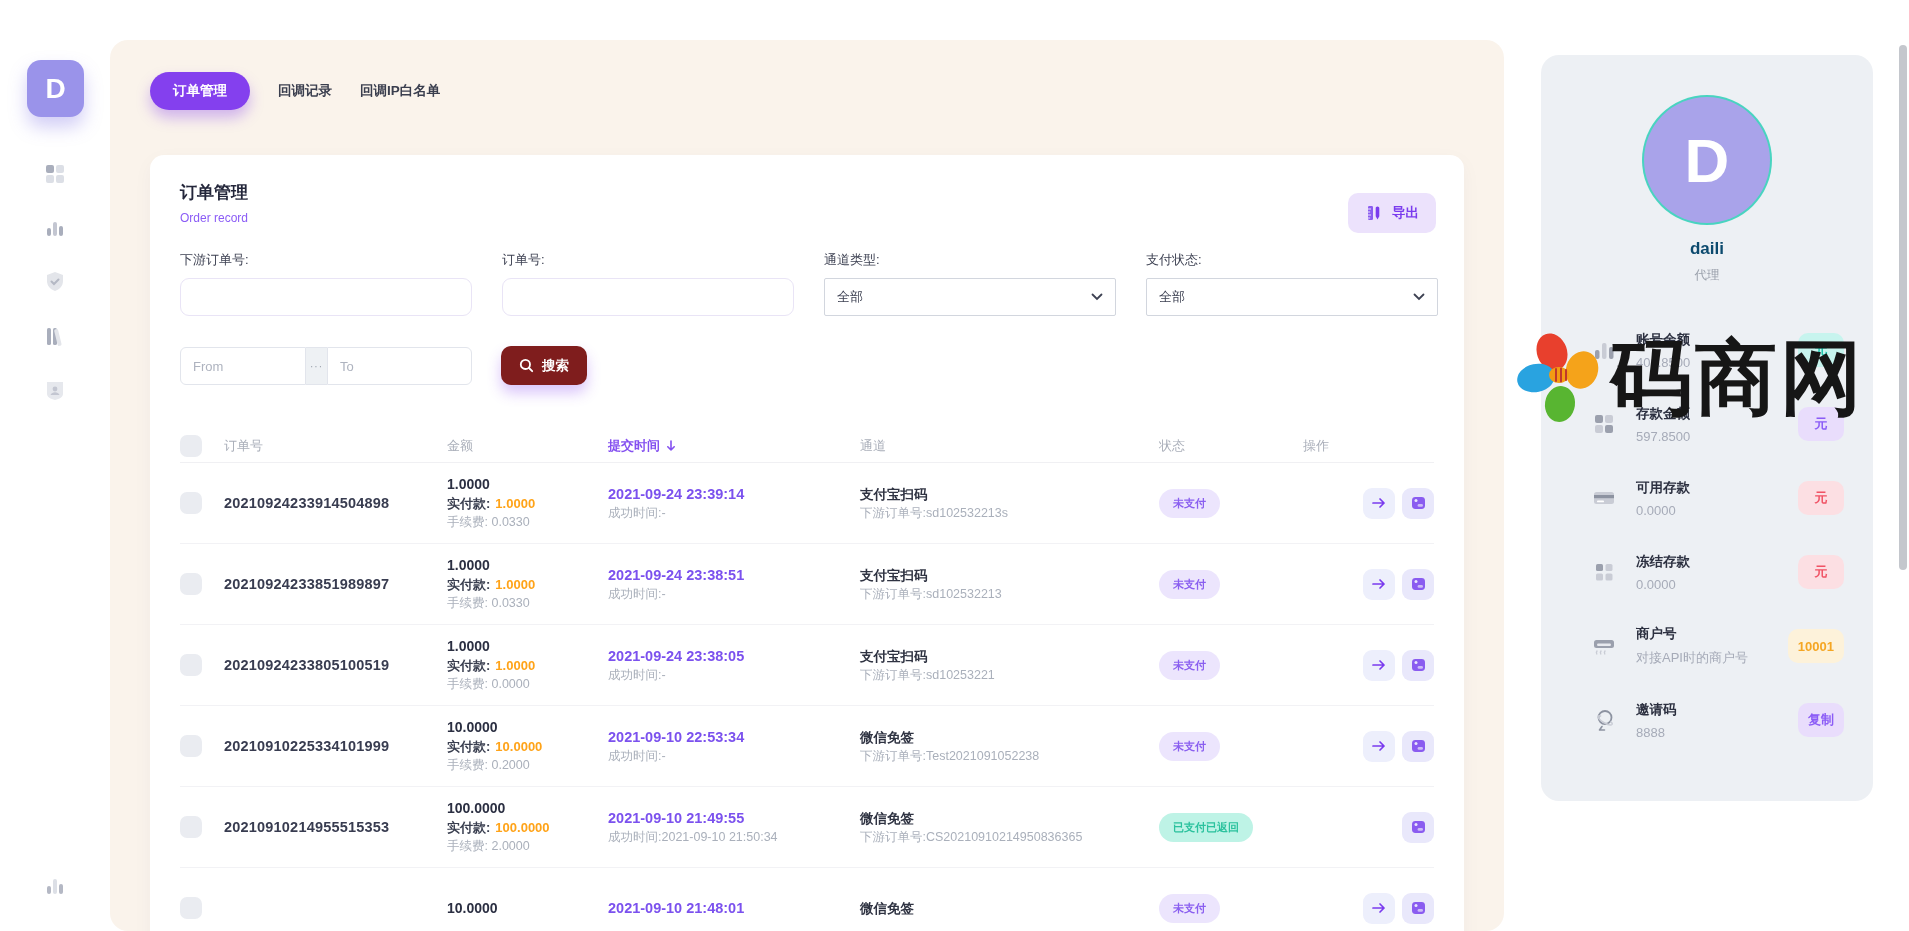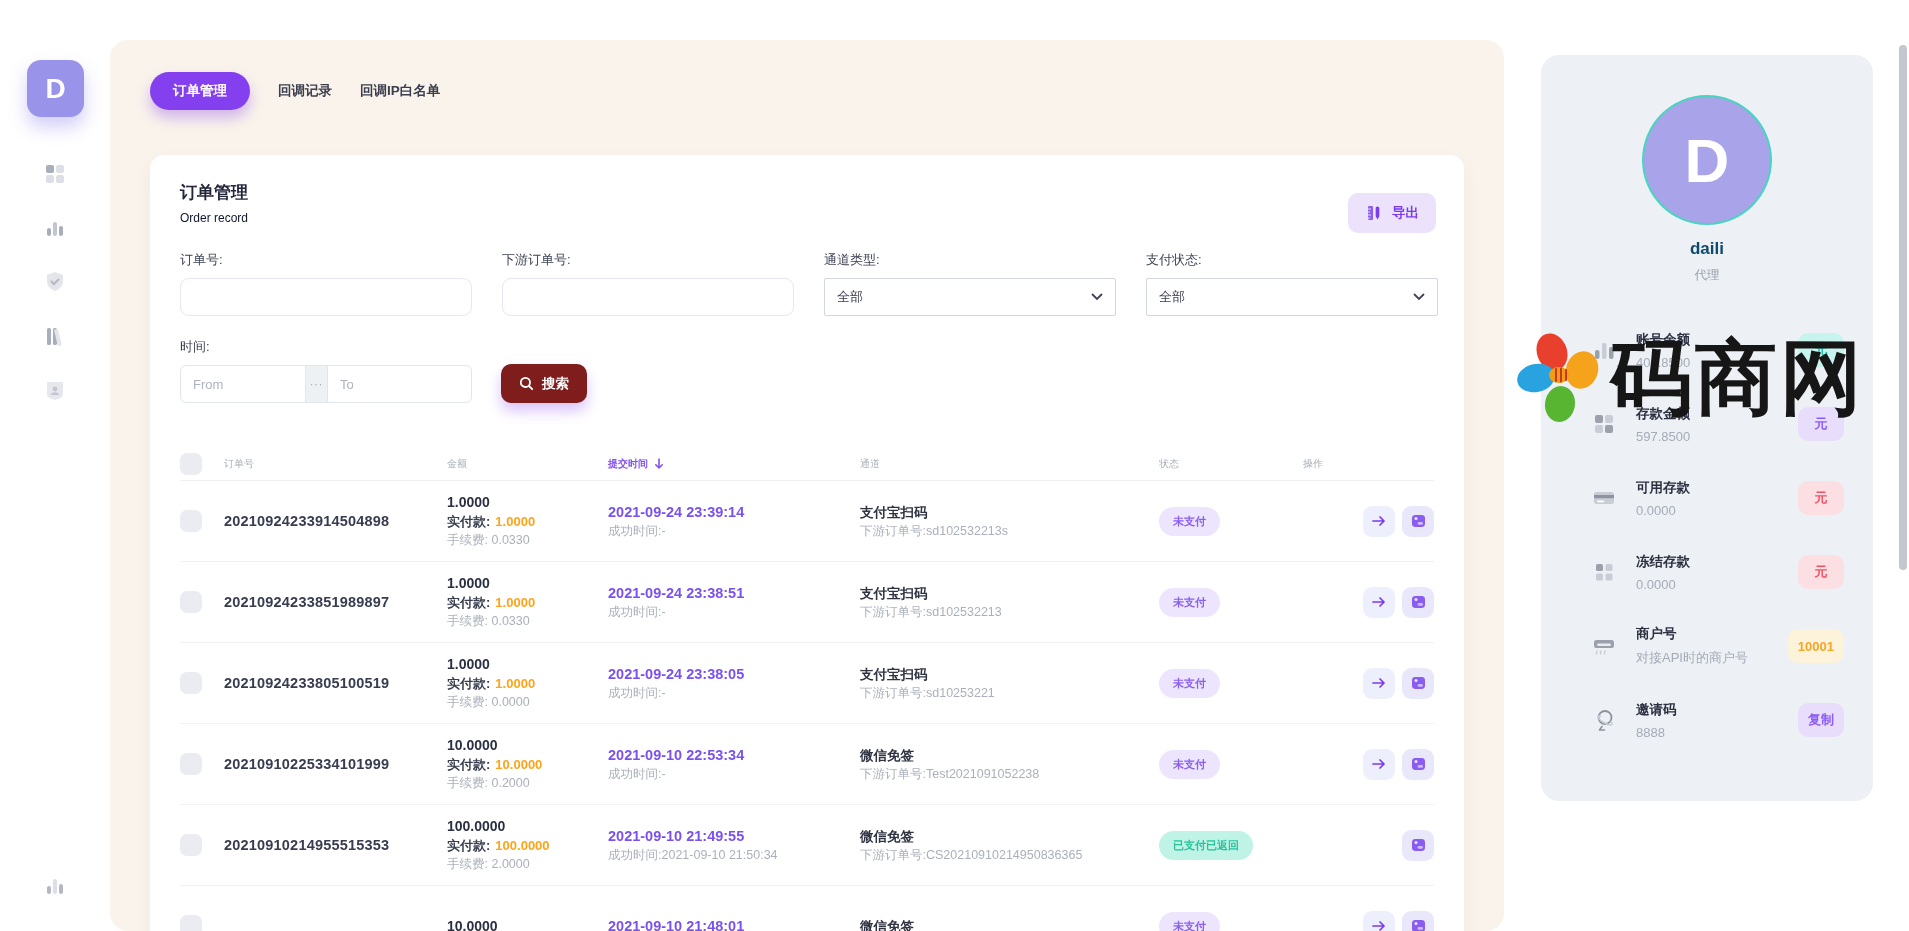--- a/index.html
+++ b/index.html
@@ -32,21 +32,21 @@
     box-shadow:0 8px 14px rgba(132,64,238,.35);
   }
   
   .card {
     position:absolute; left:40px; top:115px; width:1314px; height:900px;
     background:#fff; border-radius:14px; padding:26px 30px 0 30px;
     box-shadow:0 6px 20px rgba(60,50,90,.04);
   }
   .card-head { position:relative; }
   .card-head h1 { font-size:17px; font-weight:800; color:#23263a; }
-  .card-sub { margin-top:7px; font-size:12px; color:#0f172a; }
+  .card-sub { margin-top:7px; font-size:12px; color:#8b5cf6; }
   .export {
     position:absolute; right:-2px; top:12px; height:40px; padding:0 17px; border:none; cursor:pointer;
     background:#ece2fc; border-radius:10px; display:flex; align-items:center; gap:9px;
     color:#7a3bee; font-size:13.5px; font-weight:700; font-family:inherit;
   }
   
   .f-grid { display:grid; grid-template-columns:292px 292px 292px 292px; column-gap:30px; margin-top:26px; }
   .f-label { font-size:13px; color:#3d4152; }
   .f-input {
     margin-top:9px; width:100%; height:38px; border:1px solid #e9e4f6; border-radius:9px;
@@ -72,21 +72,21 @@
   }
   .r-to { width:145px; border-radius:0 6px 6px 0; border-left:none; }
   .search-btn {
     margin-left:29px; height:39px; padding:0 18px; border:none; cursor:pointer;
     background:#7f1d1d; color:#fff; border-radius:10px; font-size:13.5px; font-weight:700; font-family:inherit;
     display:flex; align-items:center; gap:8px; box-shadow:0 8px 14px rgba(132,64,238,.3);
   }
   
   .table { margin-top:44px; }
   .tgrid { display:grid; grid-template-columns:44px 223px 161px 252px 299px 144px auto; align-items:center; }
-  .thead { height:34px; color:#a9aeb9; font-size:10px; border-bottom:1px solid #f0f0f3; }
+  .thead { height:34px; color:#a9aeb9; font-size:13px; border-bottom:1px solid #f0f0f3; }
   .th-time { color:#8450f0; font-weight:700; display:flex; align-items:center; gap:6px; }
   .trow { height:81px; border-bottom:1px solid #f2f2f5; }
   .cb { width:22px; height:22px; border-radius:7px; background:#eaecf1; display:inline-block; cursor:pointer; }
   .c-id { font-size:14.5px; font-weight:700; color:#383c50; letter-spacing:.2px; }
   .l1 { font-size:14px; font-weight:700; color:#2b2f42; line-height:19px; }
   .l2 { font-size:13px; font-weight:700; color:#3a3f50; line-height:19px; white-space:nowrap; }
   .l2 .orange { color:#ffa318; margin-left:5px; }
   .l3 { font-size:12.5px; color:#aab0bb; line-height:18px; white-space:nowrap; }
   .t1 { font-size:14.5px; font-weight:700; color:#7b51ee; line-height:20px; white-space:nowrap; }
   .t2 { font-size:12.5px; color:#aab0bb; line-height:18px; white-space:nowrap; }
@@ -204,25 +204,25 @@
             <rect x="3" y="2" width="5" height="14" rx="1.2" fill="#8a5cf0"></rect>
             <path d="M3 5h3M3 8h2.2M3 11h3M3 14h2.2" stroke="#ece2fc" stroke-width="1.1"></path>
             <path d="M12.5 2.5c1 0 1.8.8 1.8 1.8v8l-1.8 3.2-1.8-3.2v-8c0-1 .8-1.8 1.8-1.8z" fill="#7a3bee"></path>
           </svg>
         <span>导出</span>
       </button>
     </div>
 
     <div class="f-grid">
       <div>
+        <div class="f-label">下游订单号:</div>
+        <input class="f-input" type="text" style="">
+      </div>
+      <div>
         <div class="f-label">订单号:</div>
-        <input class="f-input" type="text" style="">
-      </div>
-      <div>
-        <div class="f-label">下游订单号:</div>
         <input class="f-input" type="text" style="">
       </div>
       <div>
         <div class="f-label">通道类型:</div>
         <div class="select">
           <span>全部</span>
           <svg width="12" height="8" viewBox="0 0 12 8">
               <path d="M1.5 1.5L6 6l4.5-4.5" stroke="#3d4152" stroke-width="1.8" fill="none" stroke-linecap="round"></path>
             </svg>
         </div>
@@ -232,21 +232,20 @@
         <div class="select">
           <span>全部</span>
           <svg width="12" height="8" viewBox="0 0 12 8">
               <path d="M1.5 1.5L6 6l4.5-4.5" stroke="#3d4152" stroke-width="1.8" fill="none" stroke-linecap="round"></path>
             </svg>
         </div>
       </div>
     </div>
 
     <div class="time-block">
-      <div class="f-label">时间:</div>
       <div class="time-row">
         <div class="range">
           <input class="r-from" type="text" placeholder="From" style="">
           <span class="r-sep">···</span>
           <input class="r-to" type="text" placeholder="To" style="">
         </div>
         <button class="search-btn">
           <svg width="15" height="15" viewBox="0 0 15 15">
               <circle cx="6.4" cy="6.4" r="4.6" stroke="#fff" stroke-width="1.8" fill="none"></circle>
               <path d="M10 10l3.2 3.2" stroke="#fff" stroke-width="1.8" stroke-linecap="round"></path>

